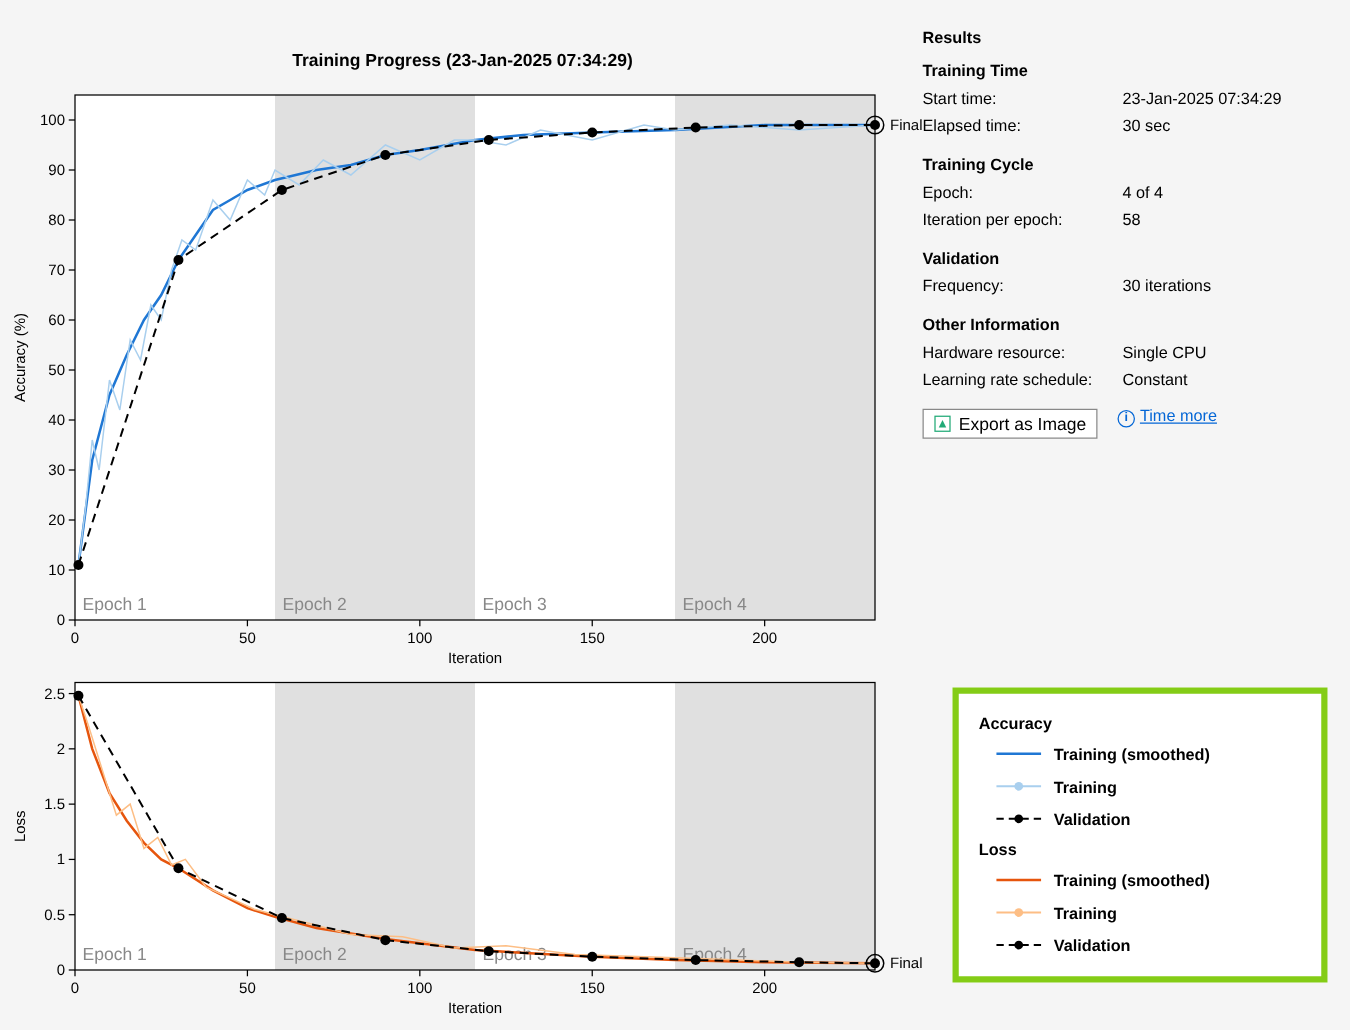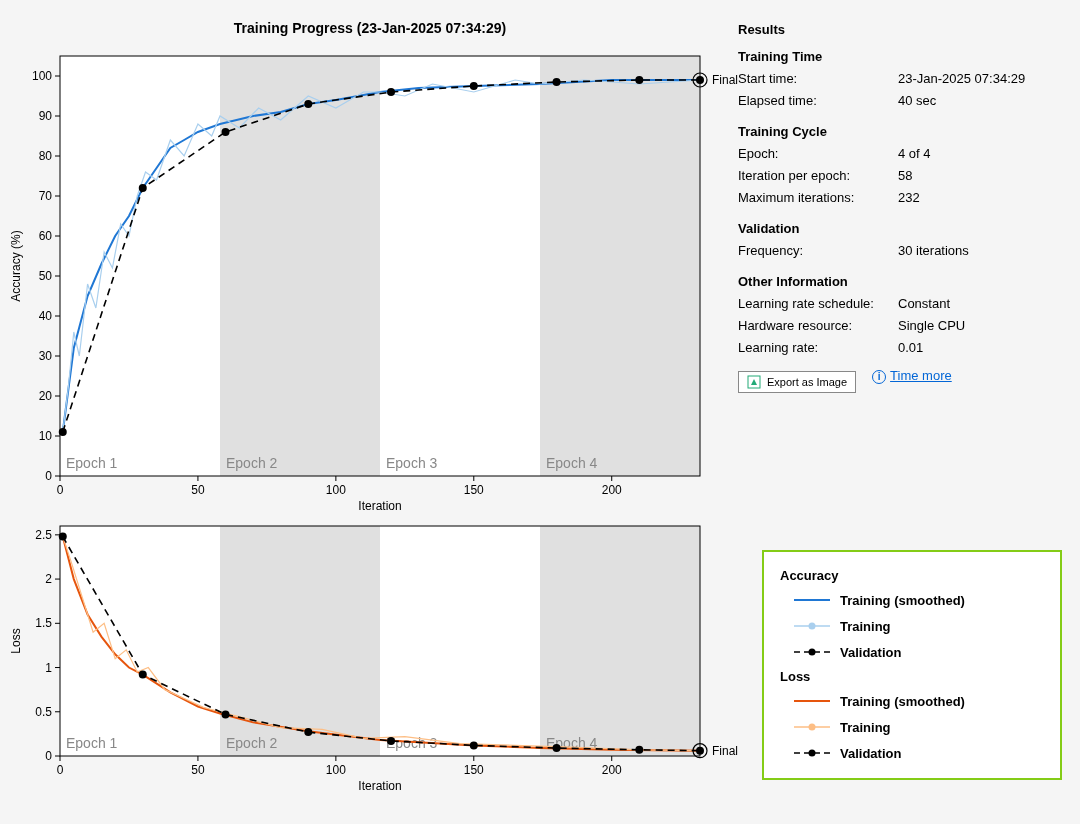--- a/index.html
+++ b/index.html
@@ -8,42 +8,42 @@
     width: 1080px;
     height: 824px;
     background: #f5f5f5;
     font-family: Arial, Helvetica, sans-serif;
     font-size: 13px;
     color: #000;
     position: relative;
     overflow: hidden;
   }
   .charts { position:absolute; left:0; top:0; width:740px; height:820px; }
-  .chart-title { text-align:center; font-weight:bold; font-size:14px; padding-top:20px;}
+  .chart-title { text-align:center; font-weight:bold; font-size:14px; padding-top:20px;margin-top:20px;}
   svg { display:block; }
   .side { position:absolute; right:12px; top:10px; width:330px; padding:0 2px 0 0; }
   .section-title { font-weight:bold; margin-top:12px; margin-bottom:4px; }
   .row { display:flex; line-height:22px; }
   .row .lbl { width:160px; }
   .row .val { flex:1; }
   .export-btn {
     display:inline-flex; align-items:center; gap:6px;
     border:1px solid #888; background:#fff; padding:3px 8px;
-    font-size:11px; cursor:pointer;
+    font-size:14px; cursor:pointer;
     margin-top:12px;
   }
   .learn-more { color:#0366d6; text-decoration:underline; cursor:pointer; margin-left:16px; font-size:13px;}
   .learn-more .info-icon {
     display:inline-block; width:14px; height:14px; border:1.4px solid #0366d6; border-radius:50%;
     color:#0366d6; font-weight:bold; font-size:10px; line-height:12px; text-align:center; margin-right:4px;
     text-decoration:none;
   }
   .legend-box {
     position:absolute; right:18px; top:550px; width:300px;
-    border:2px solid #84cc16; background:#fff; padding:12px 16px;
+    border:5px solid #84cc16; background:#fff; padding:12px 16px;
   }
   .legend-title { font-weight:bold; margin:4px 0; }
   .legend-item { display:flex; align-items:center; gap:10px; height:26px; margin-left:14px;font-weight:bold;}
   .swatch { width:36px; height:14px; position:relative; flex:0 0 36px;}
 </style>
 </head>
 <body>
 
 <div class="charts">
   <div class="chart-title">Training Progress (23-Jan-2025 07:34:29)</div>
@@ -160,55 +160,47 @@
 <div class="side">
   <div class="section-title">Results</div>
 
   <div class="section-title">Training Time</div>
   <div class="row">
       <span class="lbl">Start time:</span>
       <span class="val">23-Jan-2025 07:34:29</span>
     </div>
   <div class="row">
       <span class="lbl">Elapsed time:</span>
-      <span class="val">40 sec</span>
+      <span class="val">30 sec</span>
     </div>
 
   <div class="section-title">Training Cycle</div>
   <div class="row">
       <span class="lbl">Epoch:</span>
       <span class="val">4 of 4</span>
     </div>
   <div class="row">
       <span class="lbl">Iteration per epoch:</span>
       <span class="val">58</span>
     </div>
-  <div class="row">
-      <span class="lbl">Maximum iterations:</span>
-      <span class="val">232</span>
-    </div>
 
   <div class="section-title">Validation</div>
   <div class="row">
       <span class="lbl">Frequency:</span>
       <span class="val">30 iterations</span>
     </div>
 
   <div class="section-title">Other Information</div>
   <div class="row">
+      <span class="lbl">Hardware resource:</span>
+      <span class="val">Single CPU</span>
+    </div>
+  <div class="row">
       <span class="lbl">Learning rate schedule:</span>
       <span class="val">Constant</span>
-    </div>
-  <div class="row">
-      <span class="lbl">Hardware resource:</span>
-      <span class="val">Single CPU</span>
-    </div>
-  <div class="row">
-      <span class="lbl">Learning rate:</span>
-      <span class="val">0.01</span>
     </div>
 
   <div style="display:flex;align-items:center;">
     <button class="export-btn">
       <svg width="14" height="14" viewBox="0 0 14 14">
           <rect x="1" y="1" width="12" height="12" fill="none" stroke="#2a7" stroke-width="1"></rect>
           <path d="M4 10 L7 4 L10 10 Z" fill="#2a7"></path>
         </svg>
       <span>Export as Image</span>
     </button>

